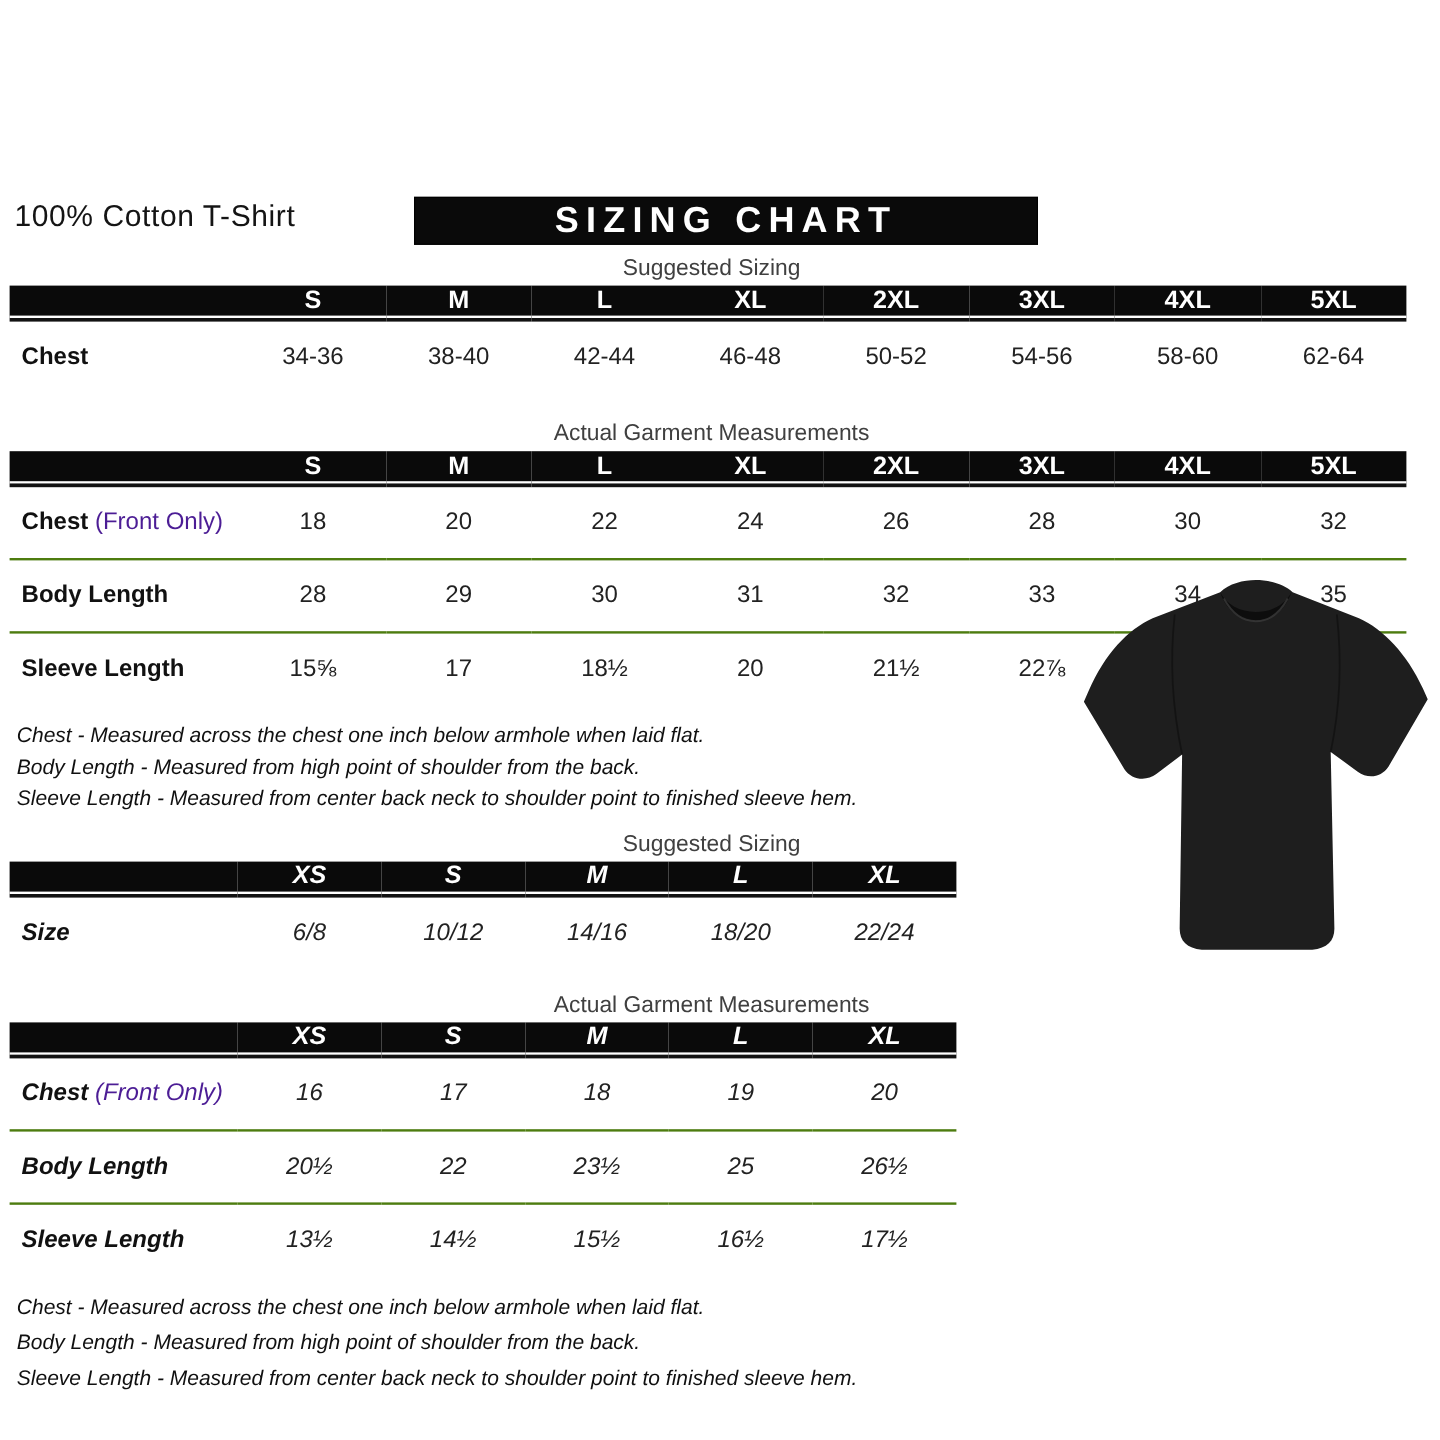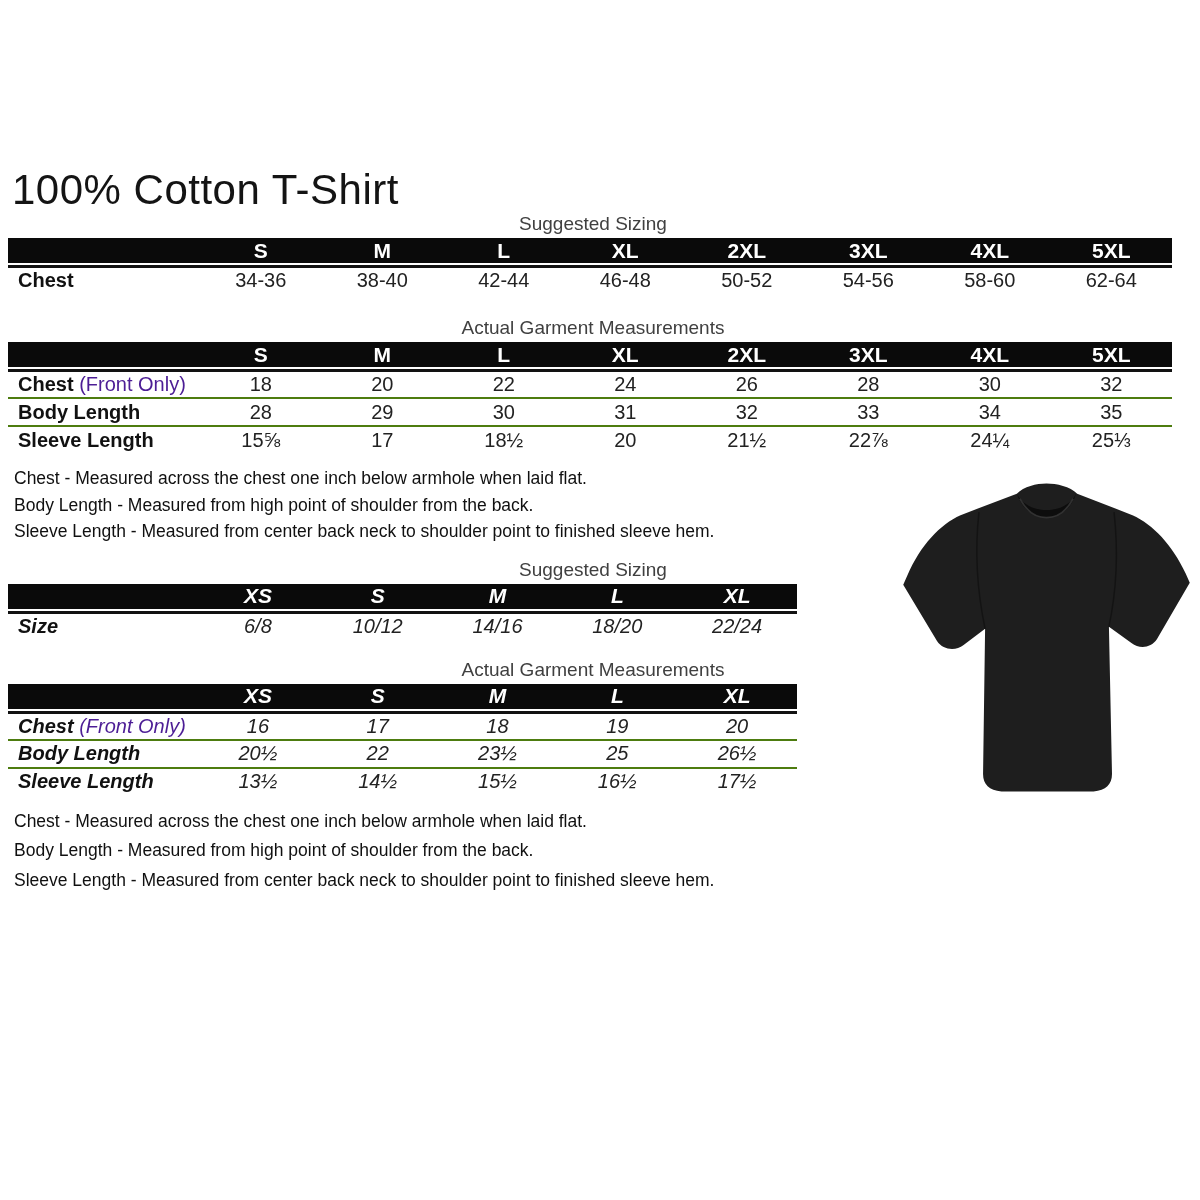--- a/index.html
+++ b/index.html
@@ -6,63 +6,66 @@
   html,body { background:#ffffff; }
   body {
     width:1200px; height:1200px; position:relative; overflow:hidden;
     font-family:"Liberation Sans","DejaVu Sans",sans-serif;
     color:#1a1a1a;
   }
   .content { position:absolute; left:8px; top:164px; width:1170px; }
 
   
   .header-row { position:relative; height:48px; }
-  .main-title { position:absolute; left:4px; top:2px; font-size:42px; font-weight:400; color:#141414; letter-spacing:0.5px; }
+  .main-title { position:absolute; left:4px; top:2px; font-size:25px; font-weight:400; color:#141414; letter-spacing:0.5px; }
   .banner { position:absolute; left:337px; top:0; width:520px; height:40px;
     background:#0a0a0a; border:1px solid #000;
     display:flex; align-items:center; justify-content:center; }
   .banner span { color:#ffffff; font-size:30px; font-weight:700; letter-spacing:6px; }
 
   .section-label { font-size:19px; color:#404040; margin:14px 0 3px 0;text-align:center; }
   .sec-gap-1 { margin-top:1px; }
   .sec-gap-2 { margin-top:24px; }
   .sec-gap-4 { margin-top:20px; }
 
   
   table.tbl { border-collapse:separate; border-spacing:0; table-layout:fixed; }
   table.w-adult { width:1164px; }
   table.w-youth { width:789px;font-style:italic; }
   .tbl thead th {
     background:#0a0a0a; color:#fff; font-size:21px; font-weight:700;
     height:27px; text-align:center; border-bottom:2px solid #ffffff; padding:0;
   }
-  .tbl tbody td { text-align:center; font-size:20px; color:#222; height:28px; padding:1px 0; }
+  .tbl tbody td { text-align:center; font-size:20px; color:#222; height:28px; padding:18px 0; }
   .tbl tbody tr:first-child td { border-top:3px solid #121212; }
   .tbl tbody tr + tr td { border-top:2px solid #4d7c0f; }
   .tbl td.lbl, .tbl th.lbl { text-align:left; padding-left:10px; }
   .tbl td.lbl b { font-weight:700; color:#111; }
   .tbl td.lbl span.sfx { font-weight:400; color:#4c1d95; }
 
   
   .notes { margin-top:12px; }
-  .notes .note-line { font-size:17.5px; color:#101010; line-height:26.5px; padding-left:6px; }
+  .notes .note-line { font-size:17.5px; color:#101010; line-height:26.5px; padding-left:6px;font-style:italic; }
   .notes-bottom .note-line { line-height:29.5px; }
 
   .youth-title { font-size:30px; font-weight:700; color:#101010; margin:5px 0 6px 0; letter-spacing:0.2px; }
 
   
   .tshirt-wrap { position:absolute; left:893px; top:466px; width:307px; height:350px; }
 </style>
 </head>
 <body>
 
 <div class="content">
 
   <div class="header-row">
     <div class="main-title">100% Cotton T-Shirt</div>
+    <div class="banner">
+      <span>SIZING CHART</span>
+    </div>
   </div>
 
   <div class="section-label sec-gap-1">Suggested Sizing</div>
   <div>
       <table class="tbl w-adult">
         <colgroup>
           <col style="width: 192px;">
           <col>
           <col>
           <col>

